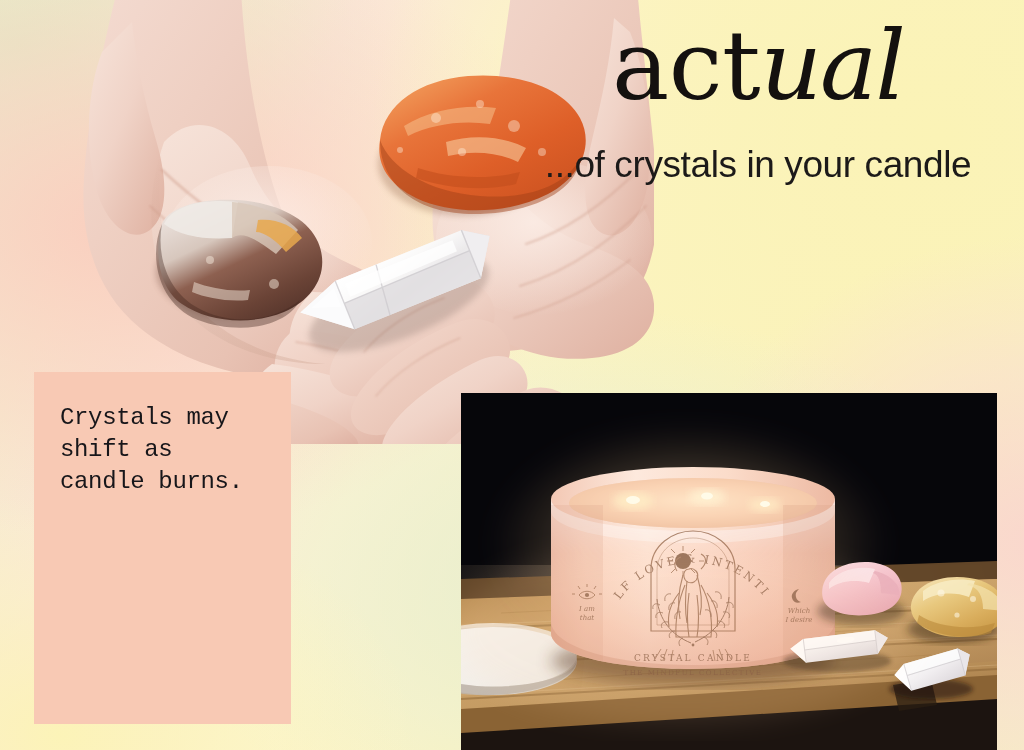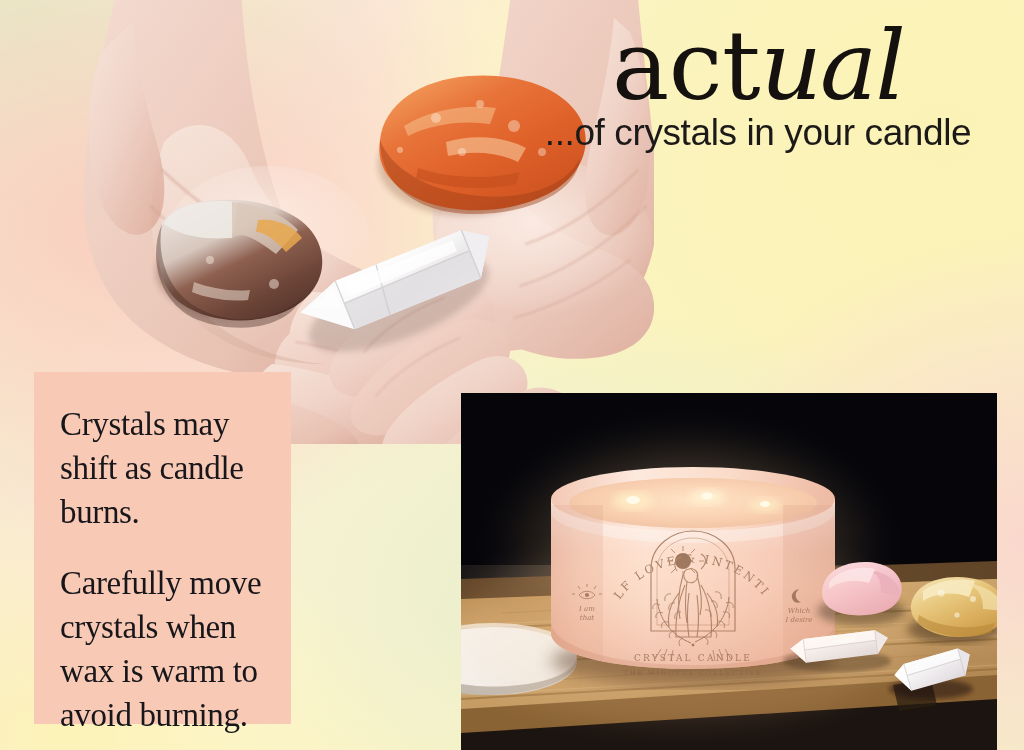--- a/index.html
+++ b/index.html
@@ -82,42 +82,42 @@
   .hl-line2 {
     display:block;
     font-size:96px;
     font-style:italic;
     font-weight:400;
     letter-spacing:-1px;
     margin-top:-6px;
     padding-right:14px;
   }
   .subhead {
-    margin-top:2px;
+    margin-top:34px;
     font-family:"Liberation Sans", sans-serif;
     font-size:37px;
     font-weight:400;
     color:#1c1a19;
     line-height:1.16;
     letter-spacing:-.4px;
     padding-right:6px;
   }
 
   
   .pink-card {
     position:absolute;
     left:34px; top:372px;
     width:257px; height:352px;
     background:#f8c9b4;
     padding:30px 26px 0 26px;
     z-index:7;
   }
   .pink-card p {
-    font-family:Liberation Serif, serif;
-    font-size:33px;
+    font-family:Liberation Mono, monospace;
+    font-size:24px;
     line-height:1.34;
     color:#17161a;
     letter-spacing:-.35px;
   }
   .pink-card p + p { margin-top:26px; }
 
   
   .hands-photo {
     position:absolute;
     left:44px; top:-8px;
@@ -650,21 +650,20 @@
           </g>
         </g>
       </g>
 
       <ellipse cx="220" cy="240" rx="230" ry="90" fill="#ffd2a6" opacity=".12" filter="url(#bl14)"></ellipse>
     </svg>
   </div>
 
   <div class="pink-card">
     <p>Crystals may shift as candle burns.</p>
-    <p>Carefully move crystals when wax is warm to avoid burning.</p>
   </div>
 
   <div class="headline-block">
     <div class="headline">
       <span class="hl-line1"><span class="roman">act</span><span class="italic">ual</span></span>
     </div>
     <div class="subhead">...of crystals in your candle</div>
   </div>
 
 </div>

